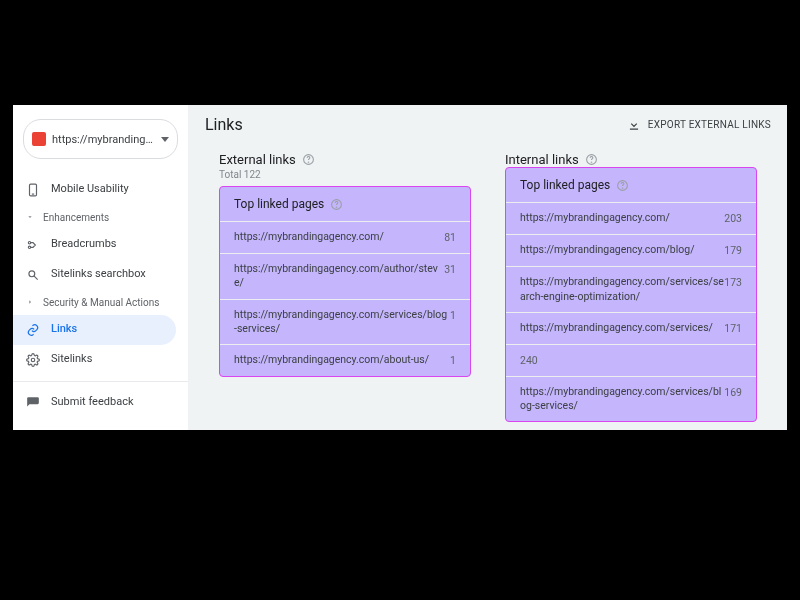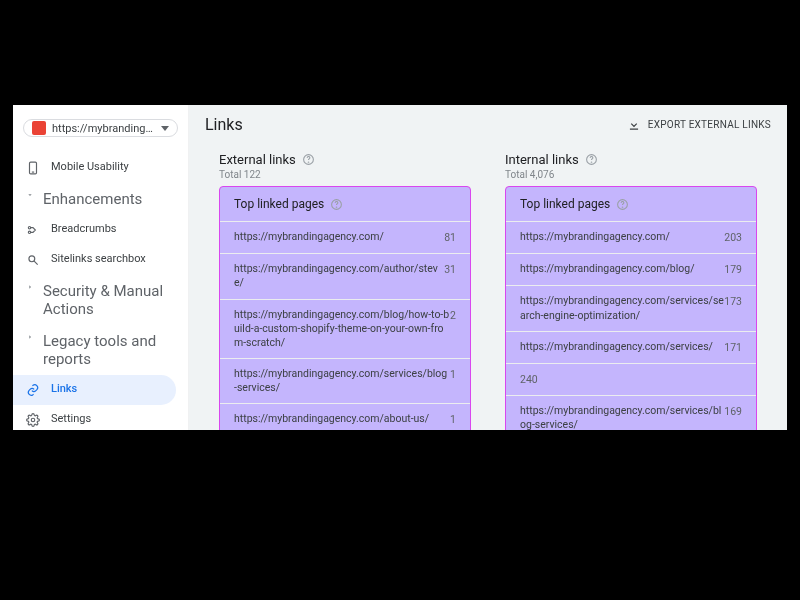--- a/index.html
+++ b/index.html
@@ -29,21 +29,21 @@
     padding-top: 10px;
     font-size: 11px;
     color: #3c4043;
     border-right: 1px solid #f0f1f2;
     flex-shrink: 0;
   }
   .property-pill {
     margin: 4px 10px 16px 10px;
     border: 1px solid #dadce0;
     border-radius: 18px;
-    height: 18px;
+    height: 40px;
     display: flex;
     align-items: center;
     padding: 0 8px;
     cursor: pointer;
     gap: 6px;
   }
   .prop-icon {
     width: 14px; height: 14px;
     background: #ea4335;
     flex-shrink: 0;
@@ -68,21 +68,21 @@
     align-items: flex-start;
     padding: 7px 12px;
     gap: 10px;
     cursor: pointer;
     color: #3c4043;
     border-radius: 0 18px 18px 0;
     margin-right: 12px;
   }
   .side-group {
     color: #5f6368;
-    font-size: 15px;
+    font-size: 10px;
     margin-right: 0;
     border-radius: 0;
   }
   .side-item.active {
     background: #e8f0fe;
     color: #1a73e8;
     font-weight: 500;
   }
   .side-item.active .icon { color: #1a73e8; }
   .icon {
@@ -256,47 +256,39 @@
 
     <div class="side-group">
       <span class="chev-icon">
         <svg viewBox="0 0 24 24" fill="currentColor">
             <path d="M10 7l5 5-5 5z"></path>
           </svg>
       </span>
       <span>Security &amp; Manual Actions</span>
     </div>
 
-    <div class="side-group">
-      <span class="chev-icon">
-        <svg viewBox="0 0 24 24" fill="currentColor">
-            <path d="M10 7l5 5-5 5z"></path>
-          </svg>
-      </span>
-      <span>Legacy tools and reports</span>
-    </div>
 
     <div class="side-item active">
       <span class="icon">
         <svg viewBox="0 0 24 24" fill="none" stroke="currentColor" stroke-width="2">
             <path d="M10 13a5 5 0 0 0 7 0l2-2a5 5 0 0 0-7-7l-1 1"></path>
             <path d="M14 11a5 5 0 0 0-7 0l-2 2a5 5 0 0 0 7 7l1-1"></path>
           </svg>
       </span>
       <span>Links</span>
     </div>
 
     <div class="side-item">
       <span class="icon">
         <svg viewBox="0 0 24 24" fill="none" stroke="currentColor" stroke-width="2">
             <circle cx="12" cy="12" r="3"></circle>
             <path d="M19.4 15a1.7 1.7 0 0 0 .34 1.87l.06.06a2 2 0 1 1-2.83 2.83l-.06-.06a1.7 1.7 0 0 0-1.87-.34 1.7 1.7 0 0 0-1 1.56V21a2 2 0 1 1-4 0v-.09a1.7 1.7 0 0 0-1-1.56 1.7 1.7 0 0 0-1.87.34l-.06.06a2 2 0 1 1-2.83-2.83l.06-.06a1.7 1.7 0 0 0 .34-1.87 1.7 1.7 0 0 0-1.56-1H3a2 2 0 1 1 0-4h.09a1.7 1.7 0 0 0 1.56-1 1.7 1.7 0 0 0-.34-1.87l-.06-.06a2 2 0 1 1 2.83-2.83l.06.06a1.7 1.7 0 0 0 1.87.34H9a1.7 1.7 0 0 0 1-1.56V3a2 2 0 1 1 4 0v.09a1.7 1.7 0 0 0 1 1.56 1.7 1.7 0 0 0 1.87-.34l.06-.06a2 2 0 1 1 2.83 2.83l-.06.06a1.7 1.7 0 0 0-.34 1.87V9a1.7 1.7 0 0 0 1.56 1H21a2 2 0 1 1 0 4h-.09a1.7 1.7 0 0 0-1.56 1z"></path>
           </svg>
       </span>
-      <span>Settings</span>
+      <span>Sitelinks</span>
     </div>
 
     <div class="divider"></div>
 
     <div class="side-item">
       <span class="icon">
         <svg viewBox="0 0 24 24" fill="currentColor">
             <path d="M20 2H4a2 2 0 0 0-2 2v14l4-4h14a2 2 0 0 0 2-2V4a2 2 0 0 0-2-2z"></path>
           </svg>
       </span>
@@ -347,24 +339,20 @@
           <div id="external-rows">
               <div class="row">
                 <div class="url">https://mybrandingagency.com/</div>
                 <div class="count">81</div>
               </div>
               <div class="row">
                 <div class="url">https://mybrandingagency.com/author/steve/</div>
                 <div class="count">31</div>
               </div>
               <div class="row">
-                <div class="url">https://mybrandingagency.com/blog/how-to-build-a-custom-shopify-theme-on-your-own-from-scratch/</div>
-                <div class="count">2</div>
-              </div>
-              <div class="row">
                 <div class="url">https://mybrandingagency.com/services/blog-services/</div>
                 <div class="count">1</div>
               </div>
               <div class="row">
                 <div class="url">https://mybrandingagency.com/about-us/</div>
                 <div class="count">1</div>
               </div>
             </div>
 
         </div>
@@ -374,21 +362,20 @@
         <div class="section-title">
           <span>Internal links</span>
           <span class="help-icon">
             <svg viewBox="0 0 24 24" fill="none" stroke="currentColor" stroke-width="2">
                 <circle cx="12" cy="12" r="9"></circle>
                 <path d="M9.5 9a2.5 2.5 0 1 1 3.5 2.3c-.9.4-1 1-1 1.7"></path>
                 <circle cx="12" cy="17" r=".5" fill="currentColor"></circle>
               </svg>
           </span>
         </div>
-        <div class="total">Total 4,076</div>
 
         <div class="card">
           <div class="card-head">
             <span>Top linked pages</span>
             <span class="help-icon">
               <svg viewBox="0 0 24 24" fill="none" stroke="currentColor" stroke-width="2">
                   <circle cx="12" cy="12" r="9"></circle>
                   <path d="M9.5 9a2.5 2.5 0 1 1 3.5 2.3c-.9.4-1 1-1 1.7"></path>
                   <circle cx="12" cy="17" r=".5" fill="currentColor"></circle>
                 </svg>

